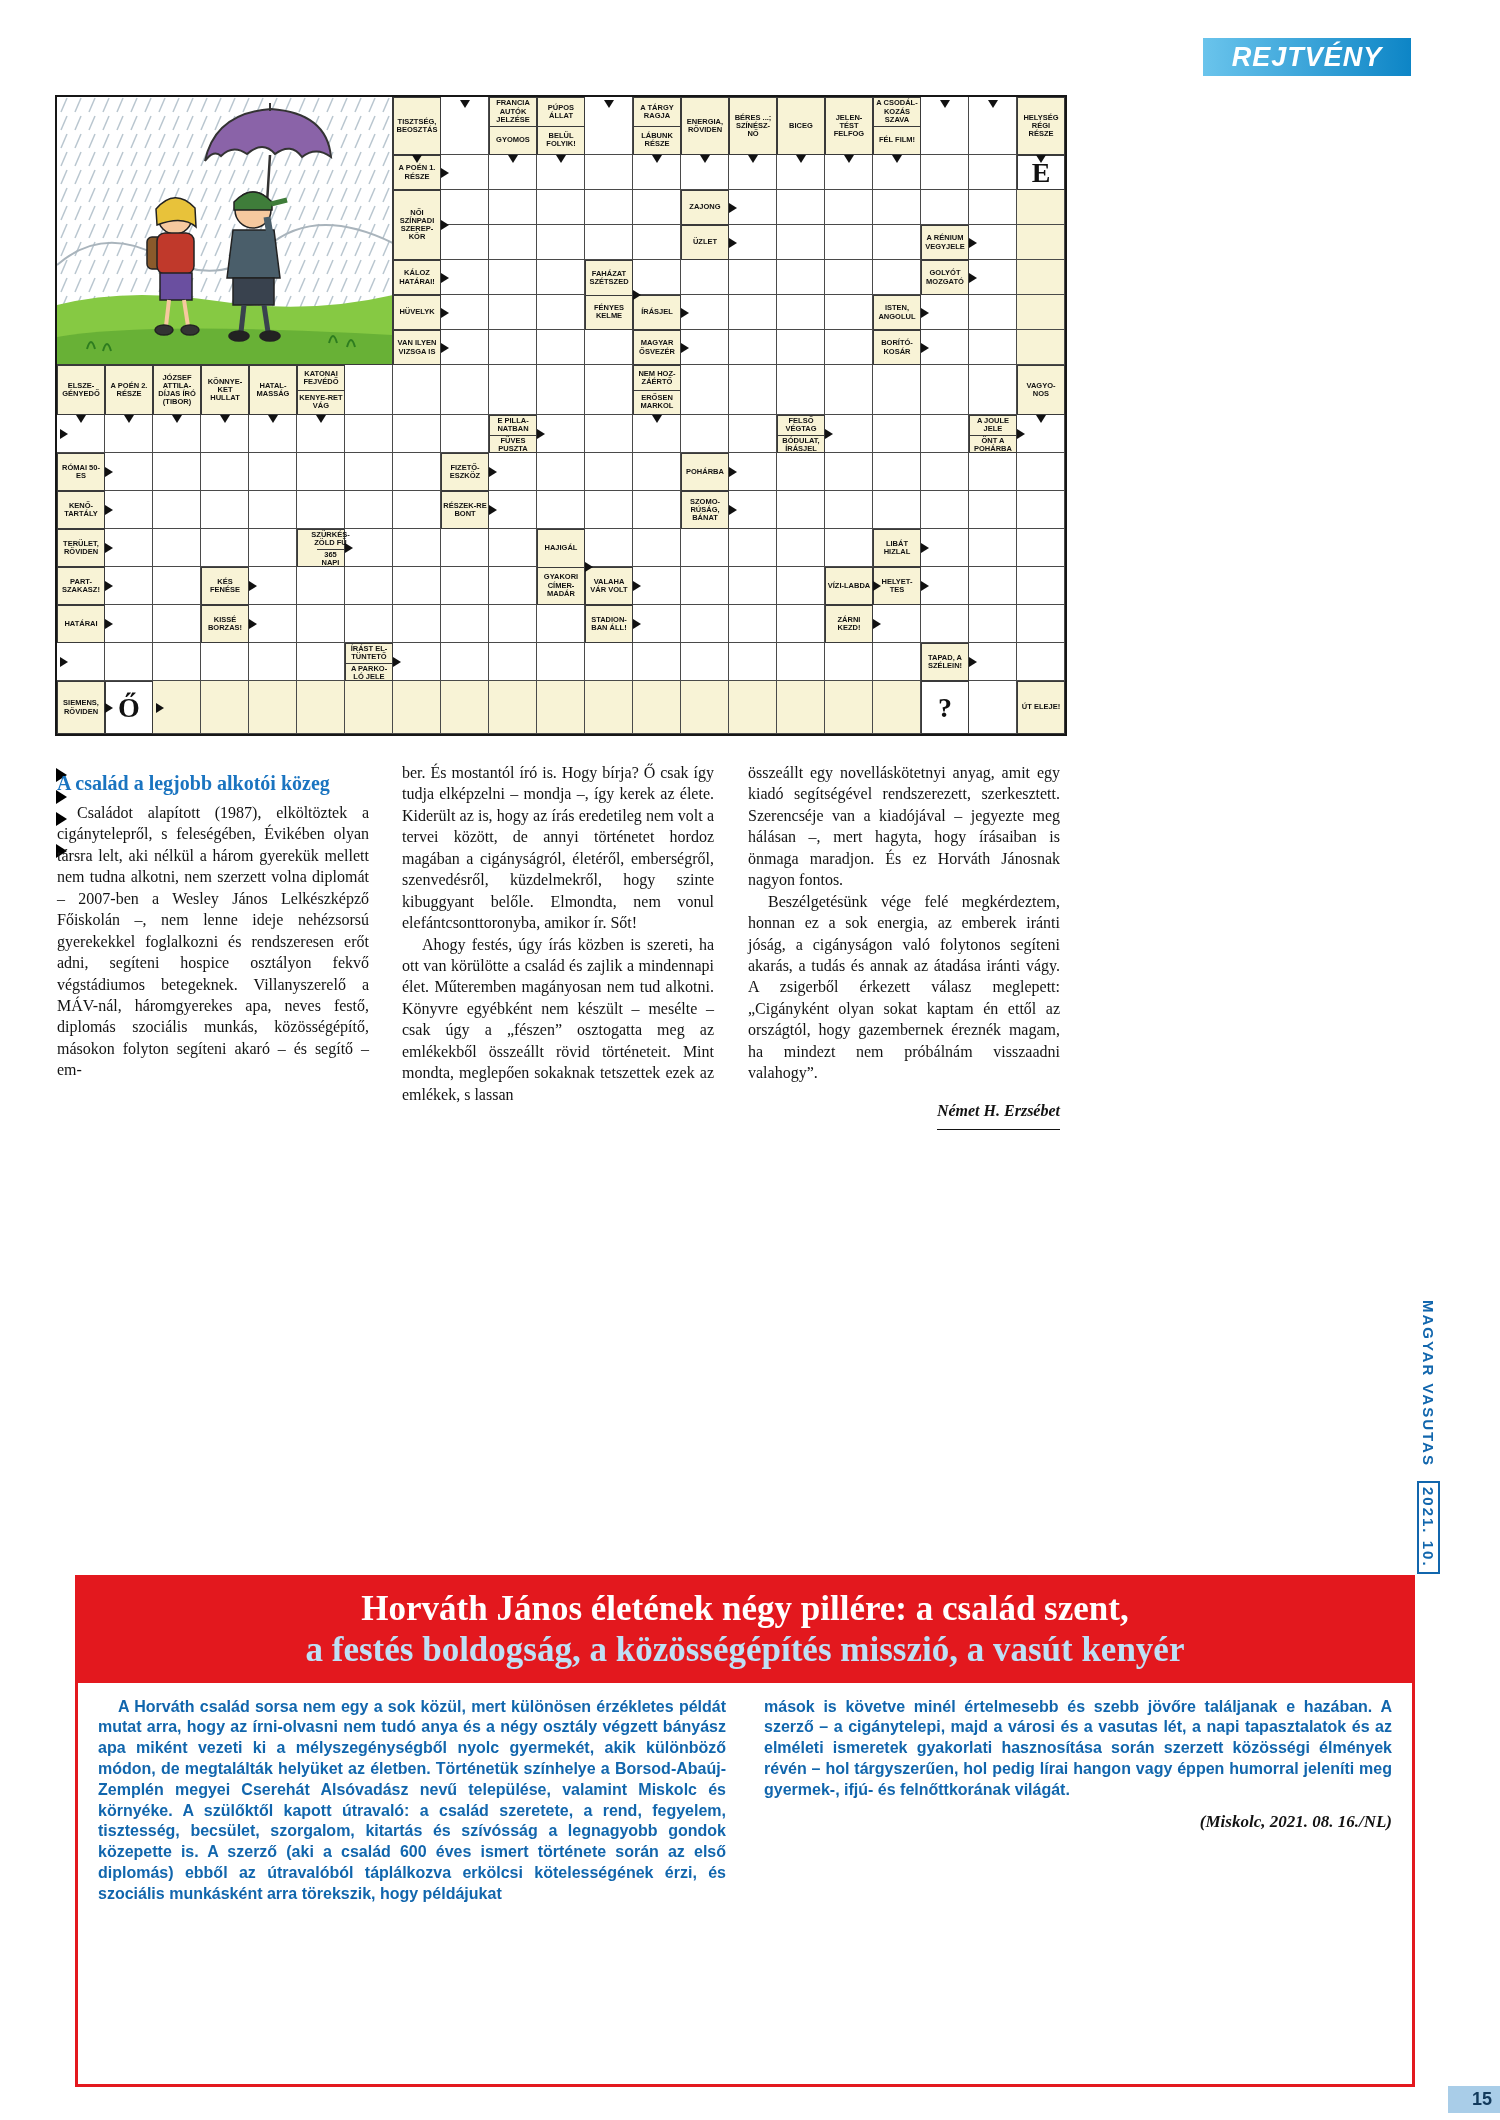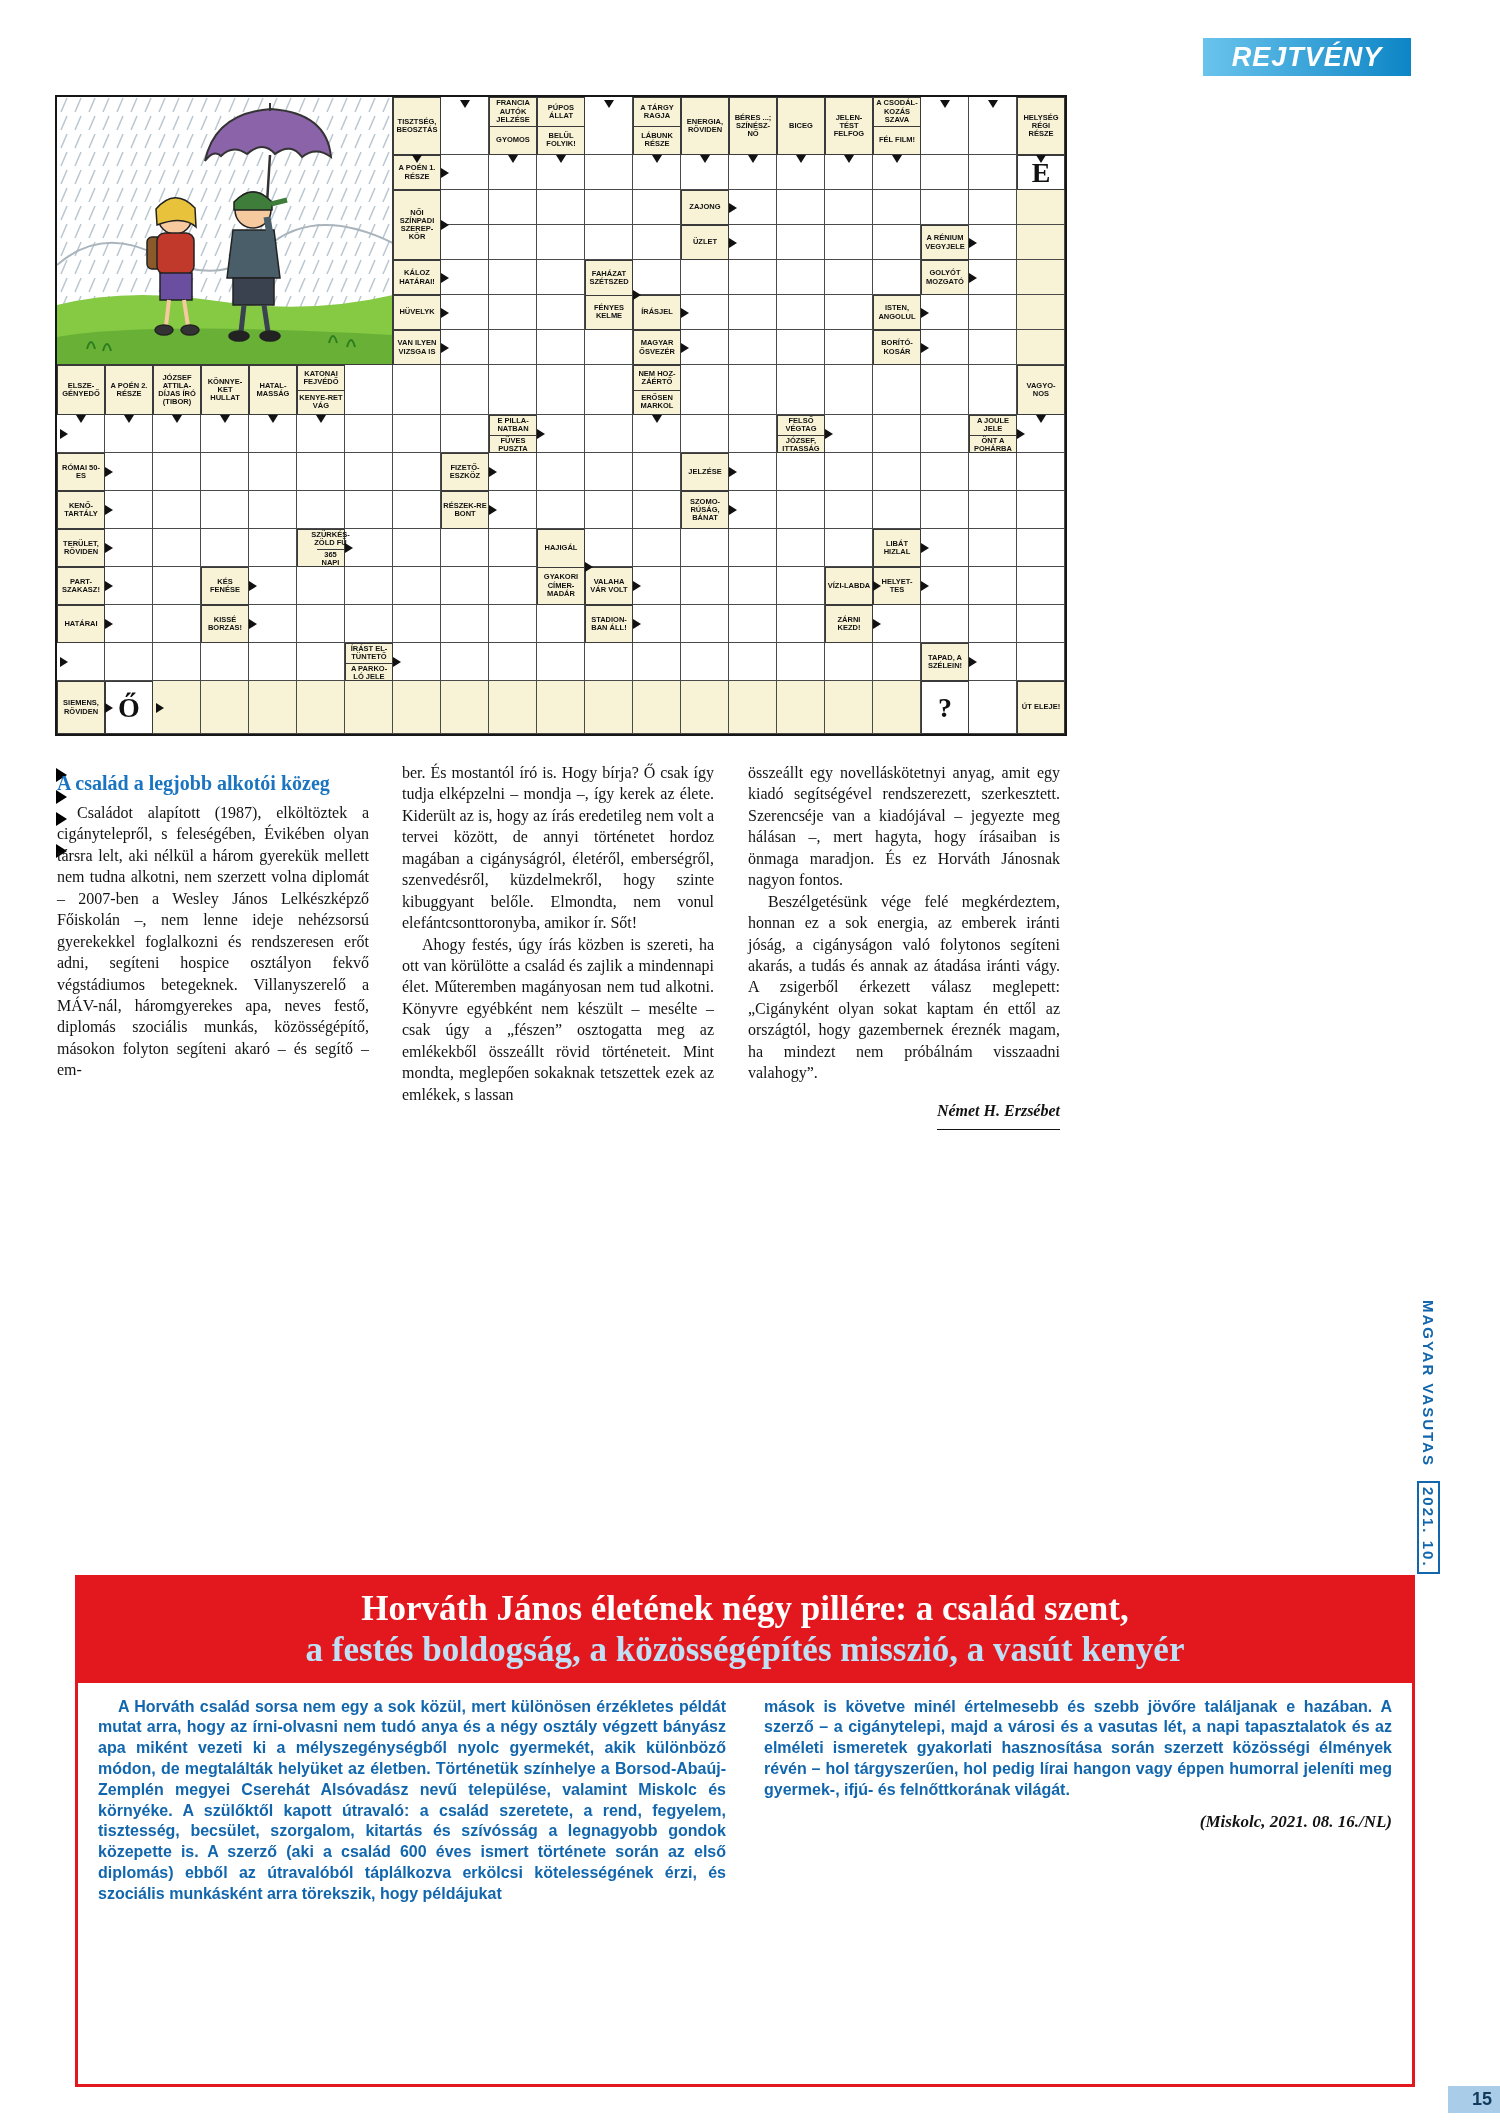--- a/index.html
+++ b/index.html
@@ -540,21 +540,21 @@
         <div class="cw-sec">VAGYO-NOS</div>
       </div>
       <div class="arr arr-d" style="left: 979px; top: 318px;"></div>
       <div class="cw-clue" style="left: 432px; top: 318px; width: 48px; height: 38px;">
         <div class="cw-sec">E PILLA-NATBAN</div>
         <div class="cw-sec">FÜVES PUSZTA</div>
       </div>
       <div class="arr arr-r" style="left: 480px; top: 332px;"></div>
       <div class="cw-clue" style="left: 720px; top: 318px; width: 48px; height: 38px;">
         <div class="cw-sec">FELSŐ VÉGTAG</div>
-        <div class="cw-sec">JÓZSEF, ITTASSÁG</div>
+        <div class="cw-sec">BÓDULAT, ÍRÁSJEL</div>
       </div>
       <div class="arr arr-r" style="left: 768px; top: 332px;"></div>
       <div class="cw-clue" style="left: 912px; top: 318px; width: 48px; height: 38px;">
         <div class="cw-sec">A JOULE JELE</div>
         <div class="cw-sec">ÖNT A POHÁRBA</div>
       </div>
       <div class="arr arr-r" style="left: 960px; top: 332px;"></div>
       <div class="cw-clue" style="left: 0px; top: 356px; width: 48px; height: 38px;">
         <div class="cw-sec">RÓMAI 50-ES</div>
       </div>
@@ -565,21 +565,21 @@
       <div class="arr arr-r" style="left: 48px; top: 408px;"></div>
       <div class="cw-clue" style="left: 384px; top: 356px; width: 48px; height: 38px;">
         <div class="cw-sec">FIZETŐ-ESZKÖZ</div>
       </div>
       <div class="arr arr-r" style="left: 432px; top: 370px;"></div>
       <div class="cw-clue" style="left: 384px; top: 394px; width: 48px; height: 38px;">
         <div class="cw-sec">RÉSZEK-RE BONT</div>
       </div>
       <div class="arr arr-r" style="left: 432px; top: 408px;"></div>
       <div class="cw-clue" style="left: 624px; top: 356px; width: 48px; height: 38px;">
-        <div class="cw-sec">JELZÉSE</div>
+        <div class="cw-sec">POHÁRBA</div>
       </div>
       <div class="arr arr-r" style="left: 672px; top: 370px;"></div>
       <div class="cw-clue" style="left: 624px; top: 394px; width: 48px; height: 38px;">
         <div class="cw-sec">SZOMO-RÚSÁG, BÁNAT</div>
       </div>
       <div class="arr arr-r" style="left: 672px; top: 408px;"></div>
       <div class="cw-clue" style="left: 0px; top: 432px; width: 48px; height: 38px;">
         <div class="cw-sec">TERÜLET, RÖVIDEN</div>
       </div>
       <div class="arr arr-r" style="left: 48px; top: 446px;"></div>

